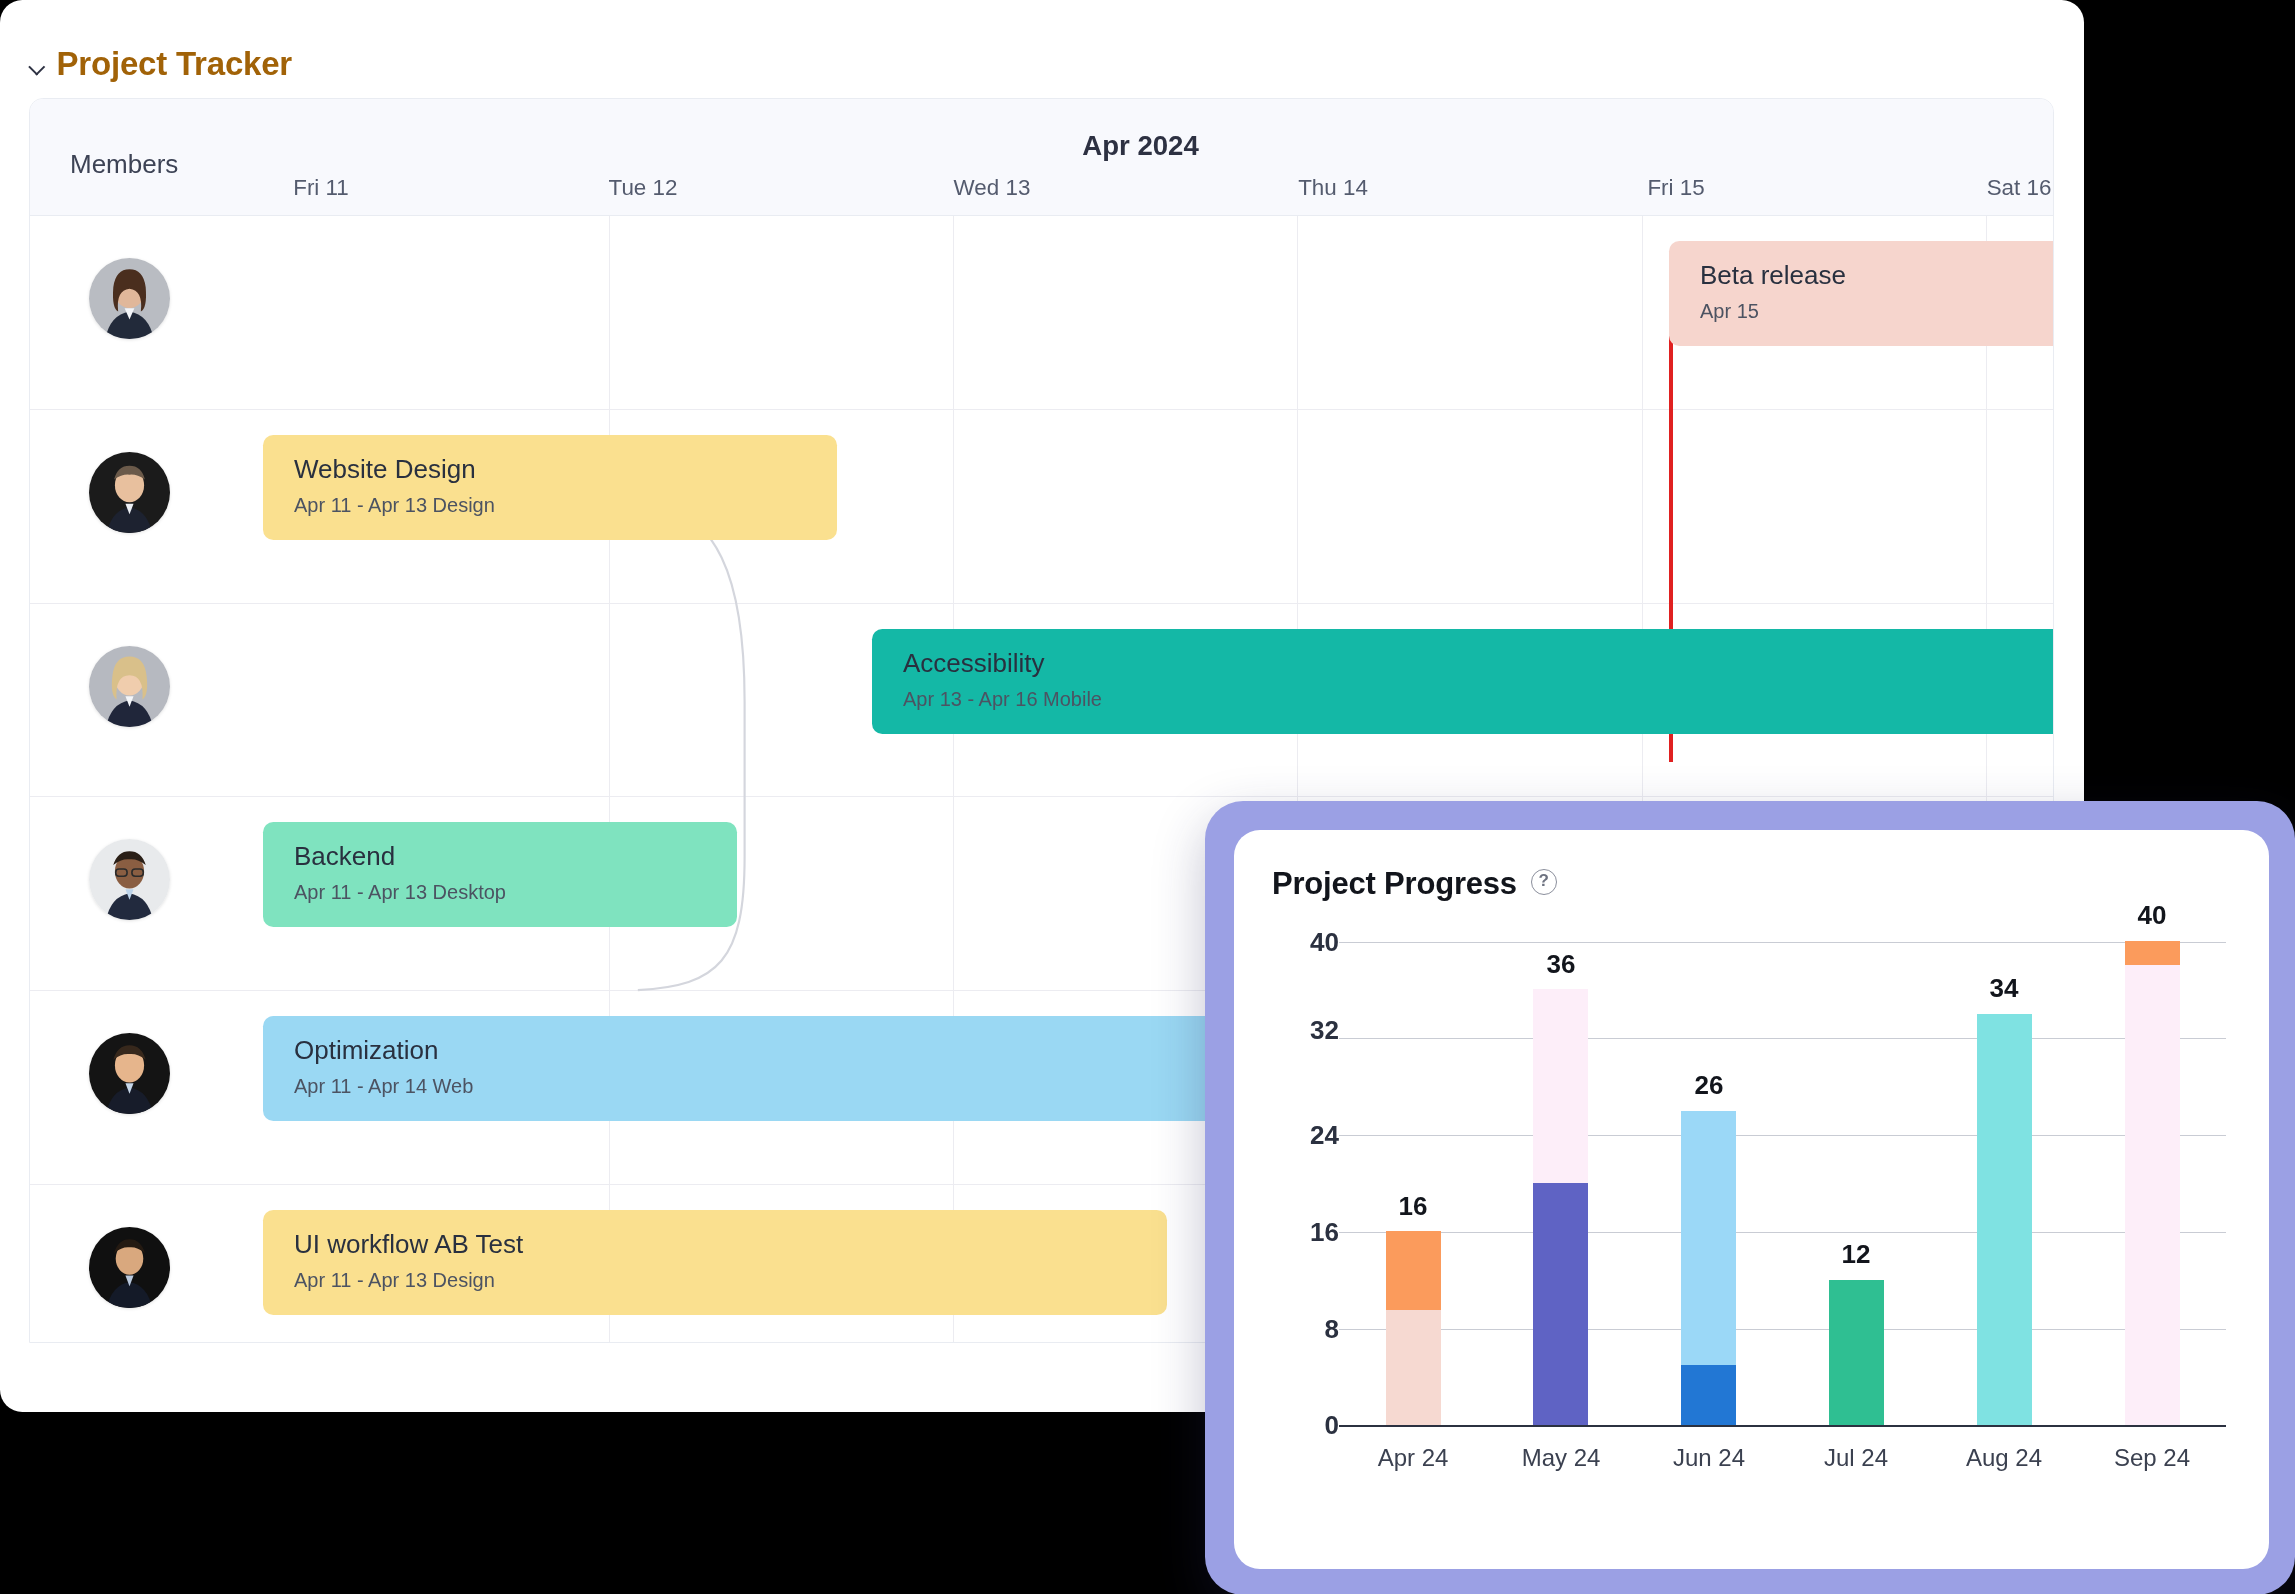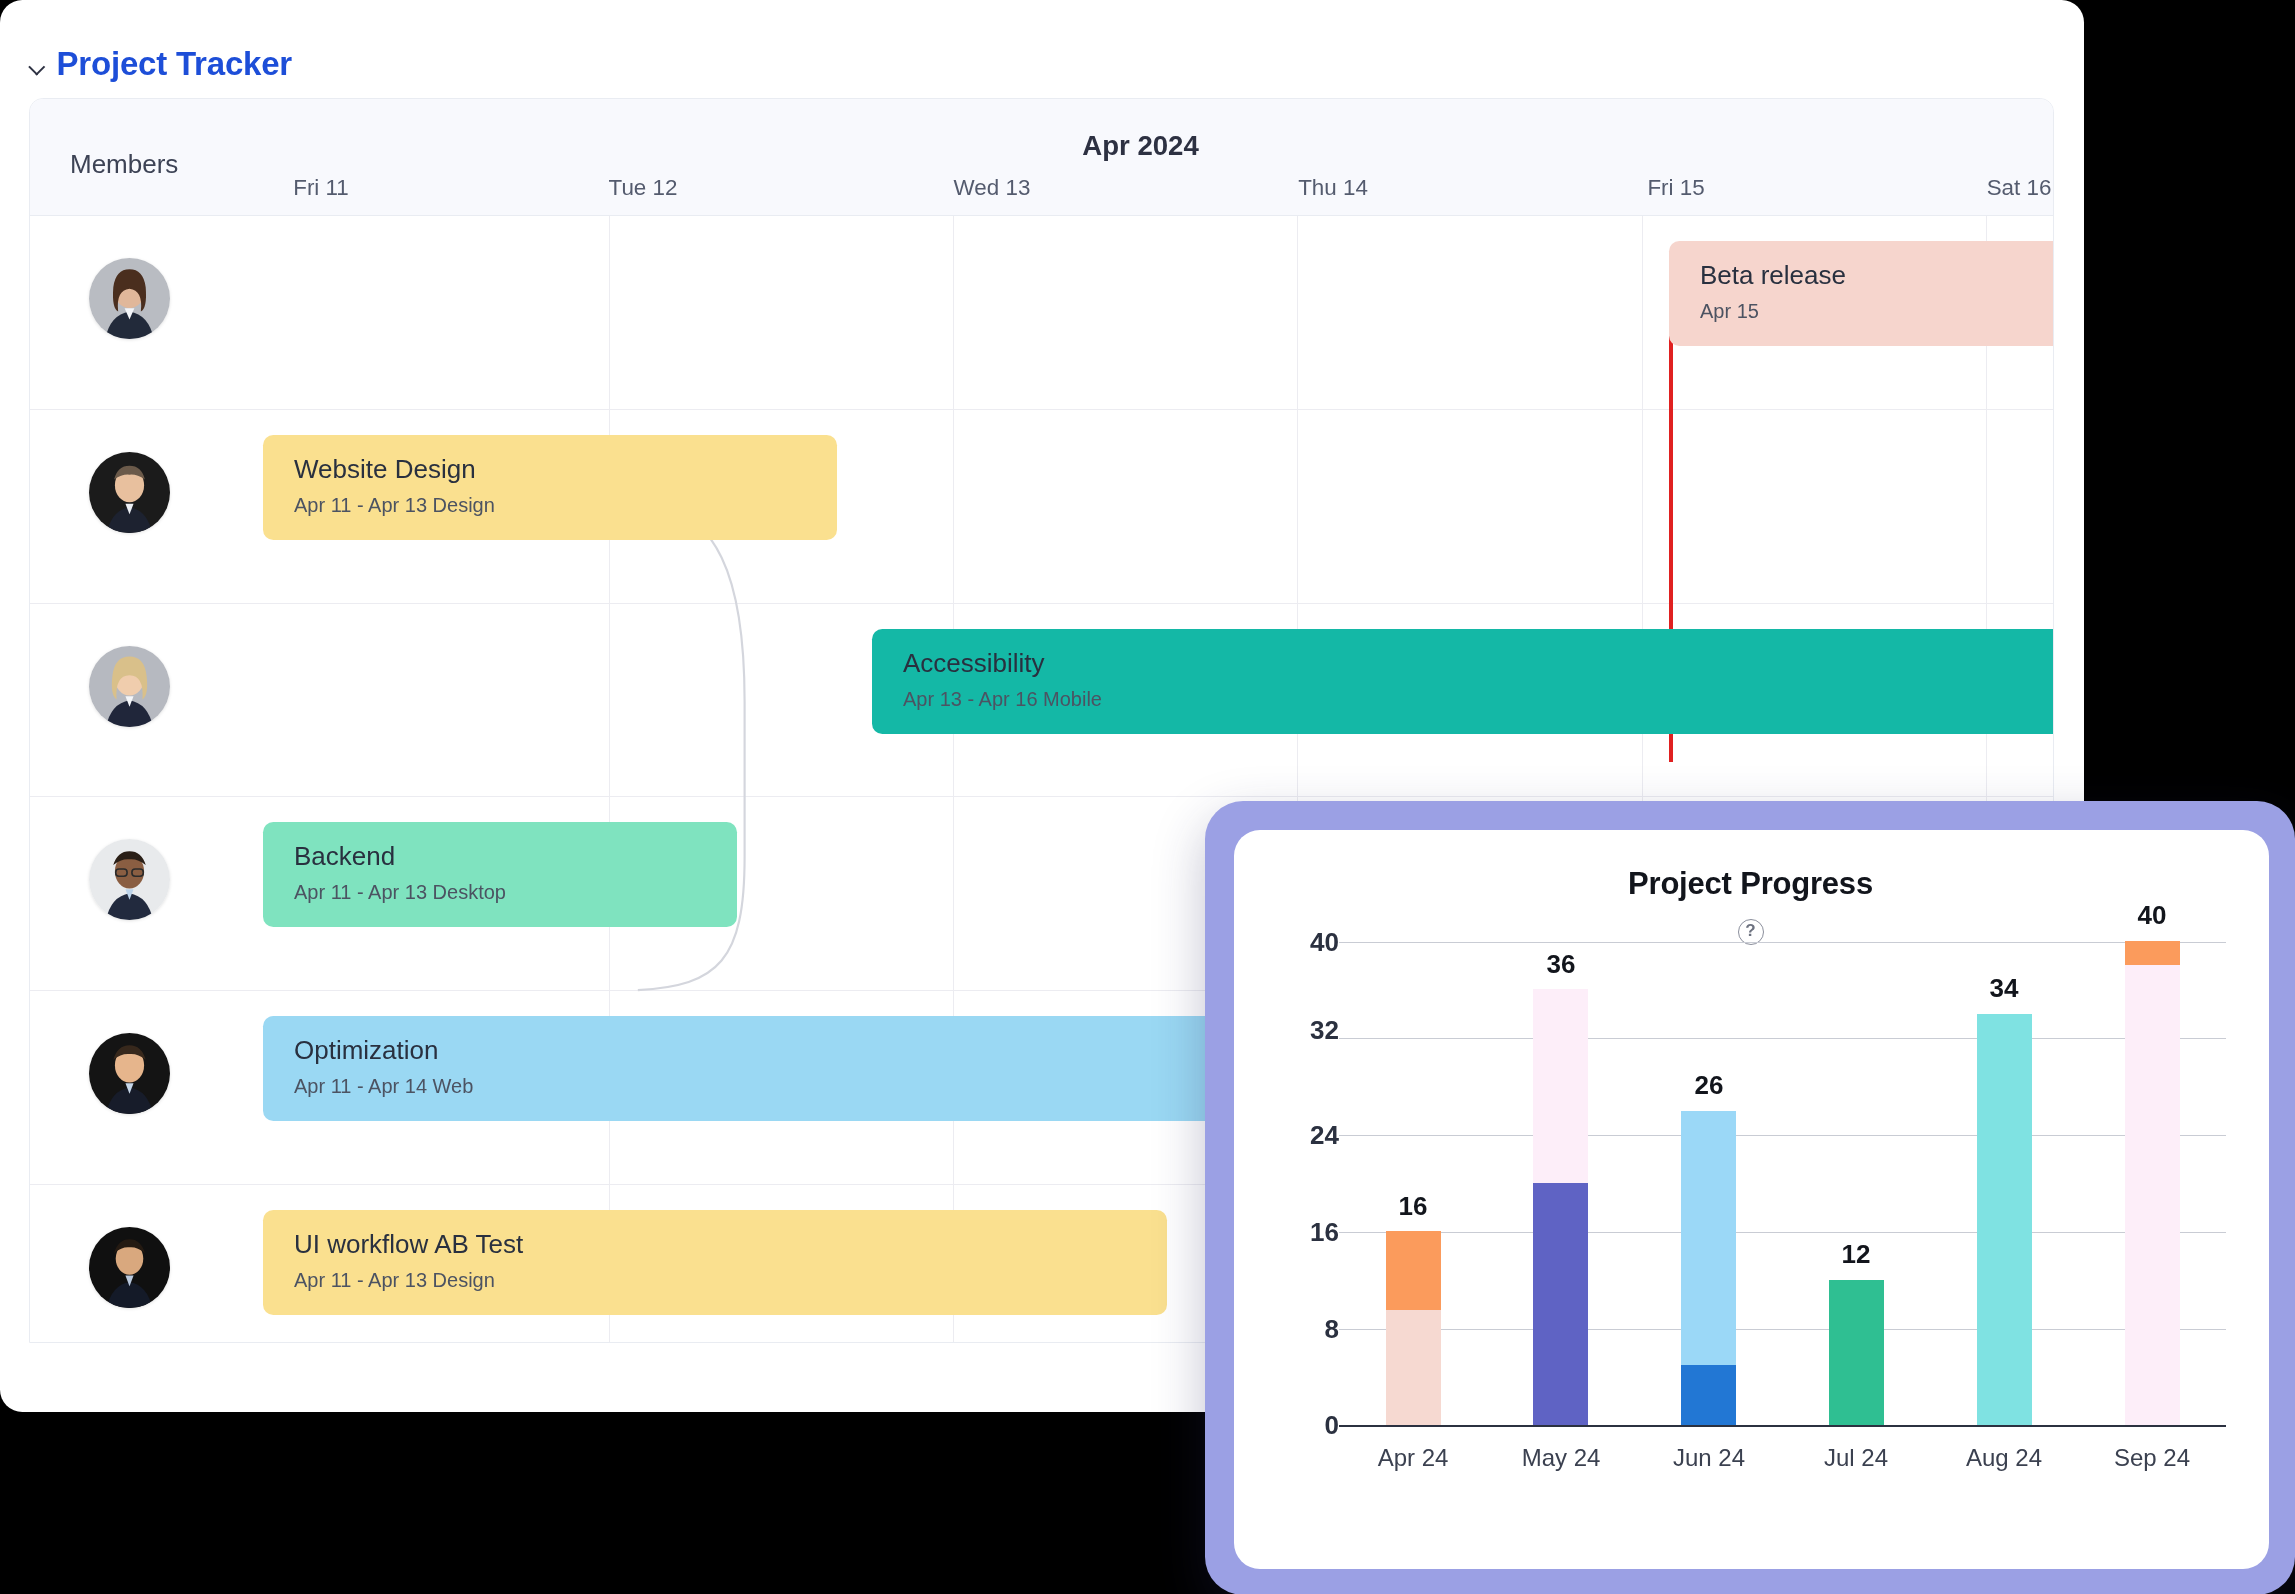--- a/index.html
+++ b/index.html
@@ -26,21 +26,21 @@
   .chevron-down {
     width: 15.5px; height: 15.5px; position: relative; flex: none; margin-top: 5.2px;
   }
   .chevron-down::before {
     content: ""; position: absolute; left: 1.7px; top: 2.6px;
     width: 9.5px; height: 9.5px;
     border-right: 2.2px solid #2d3142; border-bottom: 2.2px solid #2d3142;
     transform: rotate(45deg);
   }
   .gantt-title {
-    font-size: 33px; font-weight: 700; color: #1d4ed8; letter-spacing: -0.2px;
+    font-size: 33px; font-weight: 700; color: #a16207; letter-spacing: -0.2px;
   }
 
   .grid-wrap {
     position: relative;
     margin: 8px 29px 0 29px;
     width: 2025px; height: 1245px;
     border: 1.3px solid #e9ecf2;
     border-radius: 13.8px 13.8px 0 0;
     overflow: hidden;
     background: #fff;
@@ -107,21 +107,21 @@
     box-shadow: 0 19px 52px rgba(40,40,90,.28);
   }
   .pp-card {
     width: 100%; height: 100%;
     background: #ffffff;
     border-radius: 26px;
     position: relative;
     padding: 36px 40px 0 38px;
     overflow: hidden;
   }
-  .pp-head { display: flex; align-items: center; gap: 13.8px; flex-direction: column; }
+  .pp-head { display: flex; align-items: flex-start; gap: 13.8px; }
   .pp-title { font-size: 31px; font-weight: 700; color: #12151c; letter-spacing: -0.2px;}
   .help-icon {
     width: 26px; height: 26px; border-radius: 50%;
     border: 1.9px solid #8b8f9c; color: #6d7280;
     font-size: 17px; line-height: 22.4px; text-align: center;
     font-weight: 700; margin-top: 3.4px;
   }
 
   .plot {
     position: absolute; left: 38px; top: 96px;

